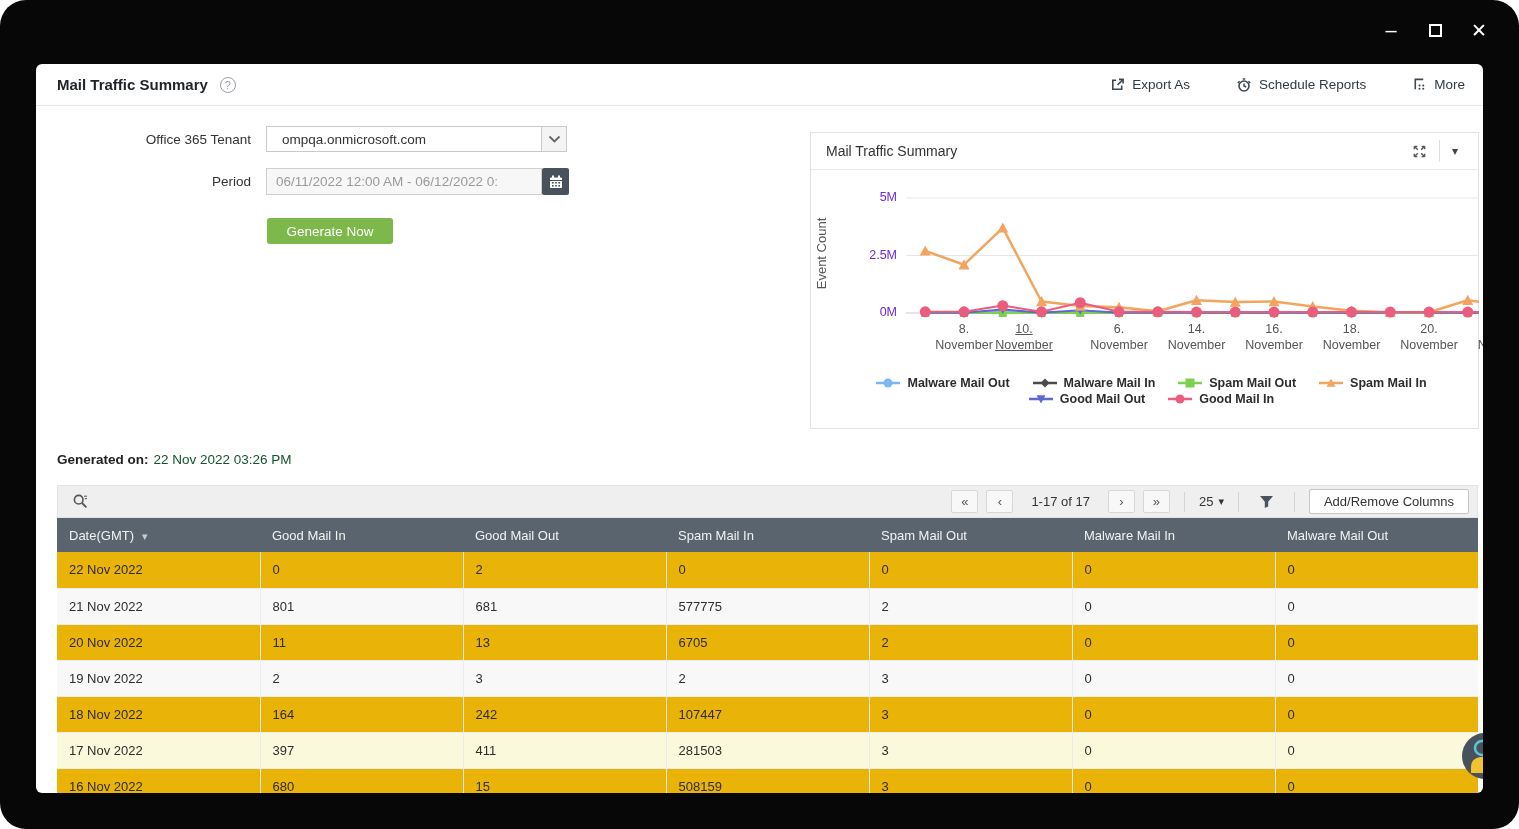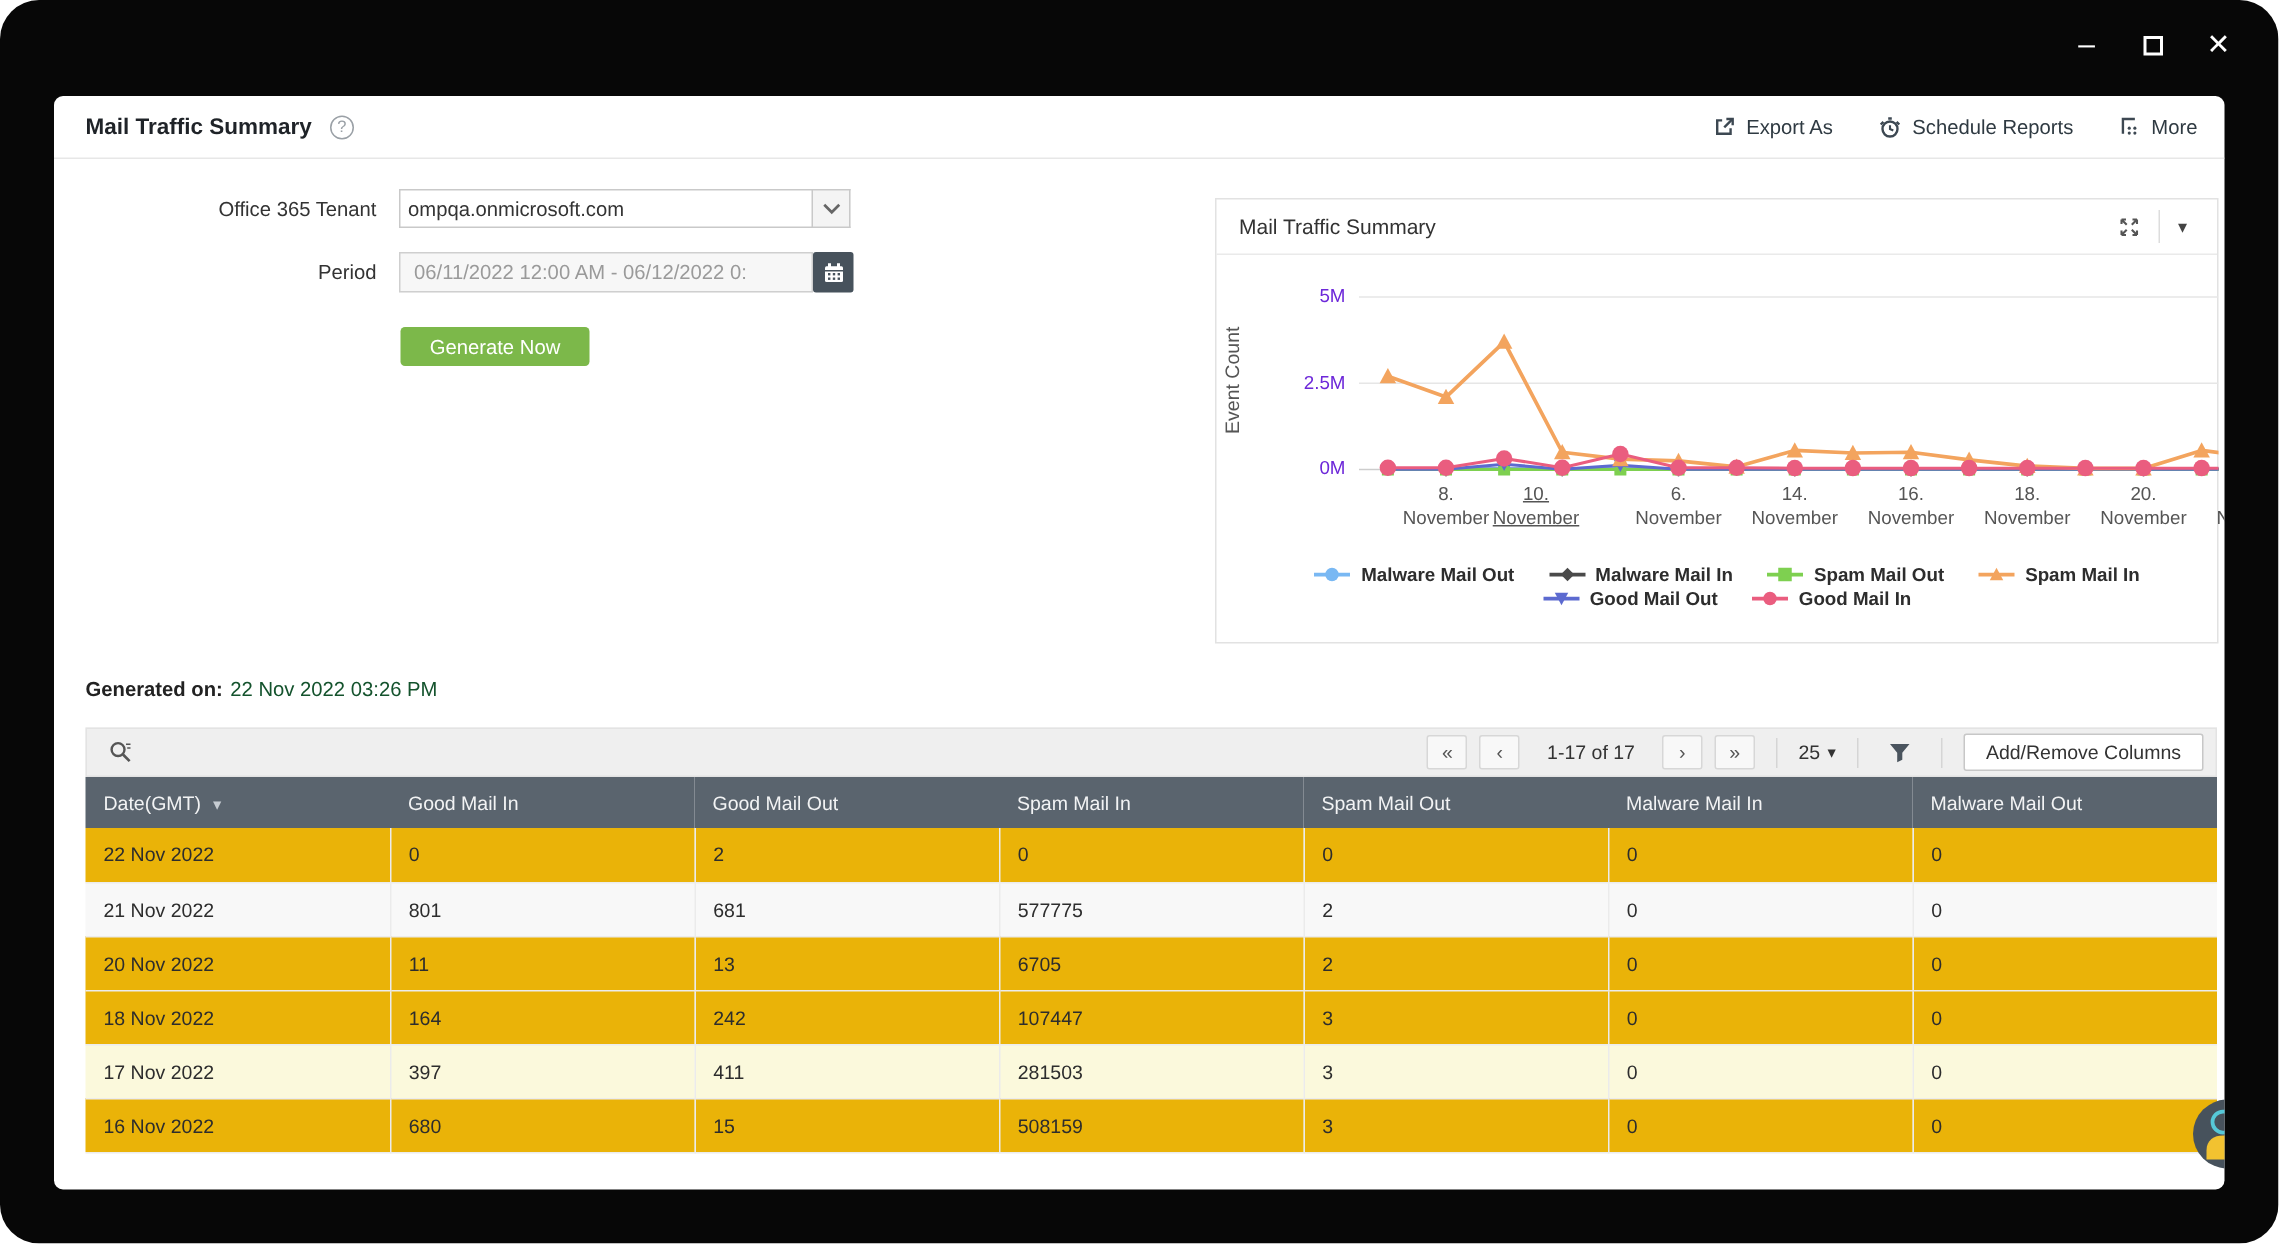--- a/index.html
+++ b/index.html
@@ -14,27 +14,27 @@
   .app {
     position:absolute; left:36px; top:64px; width:1447px; height:729px;
     background:#fff; border-radius:6px; overflow:hidden; color:#333; font-size:13px;
   }
   
   .app-header { position:absolute; left:0; top:0; width:100%; height:42px;
     border-bottom:1px solid #e7e7e7; display:flex; align-items:center; padding:0 18px 0 21px; }
   .page-title { font-size:15px; font-weight:bold; color:#1f2328; }
   .help-circ { width:16px; height:16px; border:1px solid #9aa0a6; border-radius:50%;
     color:#9aa0a6; font-size:11px; line-height:14px; text-align:center; margin-left:12px; }
-  .header-actions { margin-left:auto; display:flex; align-items:center; gap:30px; }
+  .header-actions { margin-left:auto; display:flex; align-items:center; gap:46px; }
   .h-action { display:flex; align-items:center; gap:7px; color:#2f3a42; font-size:13.5px; cursor:pointer; }
   
   .form-label { position:absolute; font-size:13.5px; color:#333; text-align:right; width:160px; }
   .select-box { position:absolute; left:230px; top:62px; width:276px; height:26px;
     border:1px solid #c9c9c9; background:#fff; display:flex; align-items:center;
-    padding-left:5px; font-size:13.5px; color:#333; }
+    padding-left:15px; font-size:13.5px; color:#333; }
   .select-caret { position:absolute; left:506px; top:62px; width:25px; height:26px;
     border:1px solid #c9c9c9; border-left:none; background:#f4f4f4;
     display:flex; align-items:center; justify-content:center; cursor:pointer; }
   .period-input { position:absolute; left:230px; top:104px; width:276px; height:27px;
     border:1px solid #cfcfcf; background:#f7f7f7; color:#9a9a9a; font-size:13.5px;
     display:flex; align-items:center; padding-left:9px; white-space:nowrap; overflow:hidden; }
   .cal-btn { position:absolute; left:506px; top:104px; width:27px; height:27px;
     background:#47525c; border-radius:2px; display:flex; align-items:center; justify-content:center; cursor:pointer; }
   .gen-btn { position:absolute; left:231px; top:154px; width:126px; height:26px;
     background:#7cb84a; border:none; border-radius:3px; color:#fff; font-size:13.5px;
@@ -462,20 +462,29 @@
           </tr>
           <tr>
             <td>20 Nov 2022</td>
             <td>11</td>
             <td>13</td>
             <td>6705</td>
             <td>2</td>
             <td>0</td>
             <td>0</td>
           </tr>
+          <tr class="stripe">
+            <td>19 Nov 2022</td>
+            <td>2</td>
+            <td>3</td>
+            <td>2</td>
+            <td>3</td>
+            <td>0</td>
+            <td>0</td>
+          </tr>
           <tr>
             <td>18 Nov 2022</td>
             <td>164</td>
             <td>242</td>
             <td>107447</td>
             <td>3</td>
             <td>0</td>
             <td>0</td>
           </tr>
           <tr class="hl">

